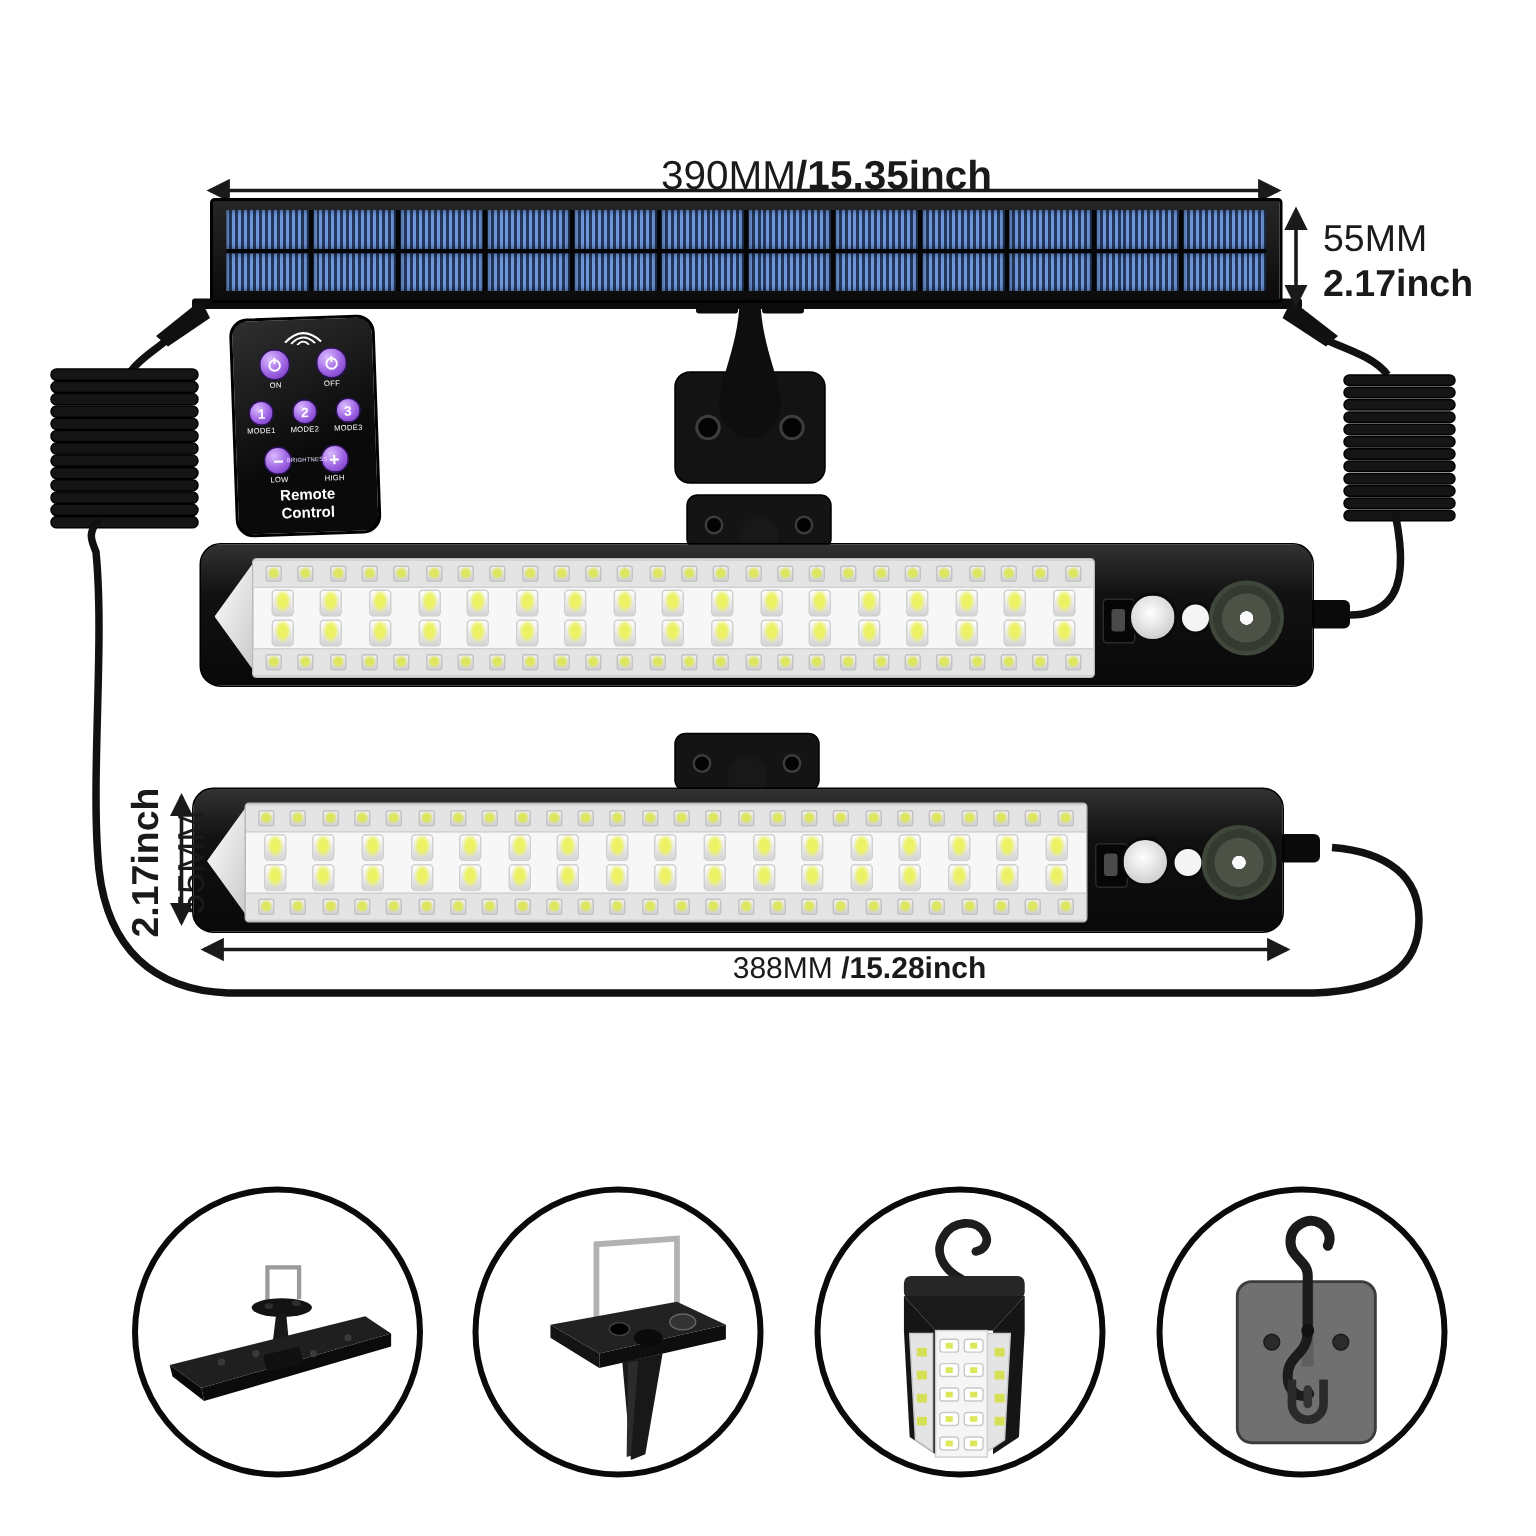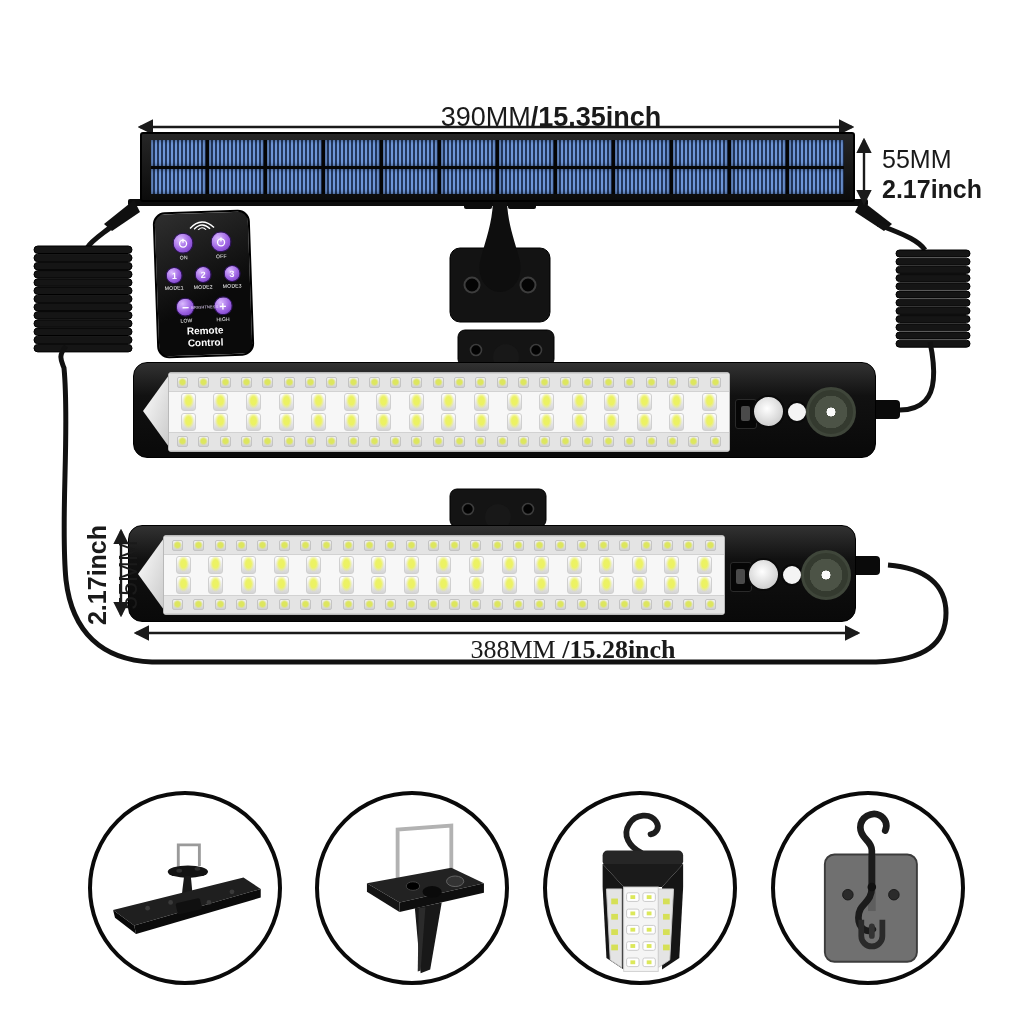--- a/index.html
+++ b/index.html
@@ -71,21 +71,21 @@
 
   
   .dim{color:#1a1a1a;white-space:nowrap;}
   .dim .mm{font-weight:500;} .dim .inch{font-weight:800;} .dim .sep{font-weight:800;}
   .dim-top{left:351px;top:92px;width:400px;text-align:center;font-size:27px;margin-top:10px;}
   .dim-right{left:882px;top:144px;font-size:25px;line-height:1.2;}
   .dim-right span{display:block;}
   .dim-left{left:59px;top:543px;width:110px;height:64px;transform:rotate(-90deg);
     font-size:25px;line-height:1.25;text-align:center;}
   .dim-left span{display:block;}
-  .dim-bottom{left:373px;top:635px;width:400px;text-align:center;font-size:26px;font-family:Liberation Serif, serif;}
+  .dim-bottom{left:373px;top:635px;width:400px;text-align:center;font-size:20px;}
 
   
   .detail{top:791px;width:194px;height:194px;box-sizing:border-box;border:4px solid #0a0a0a;
     border-radius:50%;background:#fff;overflow:hidden;}
   .d1{left:88px;} .d2{left:315px;} .d3{left:543px;} .d4{left:771px;}
   .detail svg{width:100%;height:100%;display:block;}
 </style>
 </head>
 <body>
 

